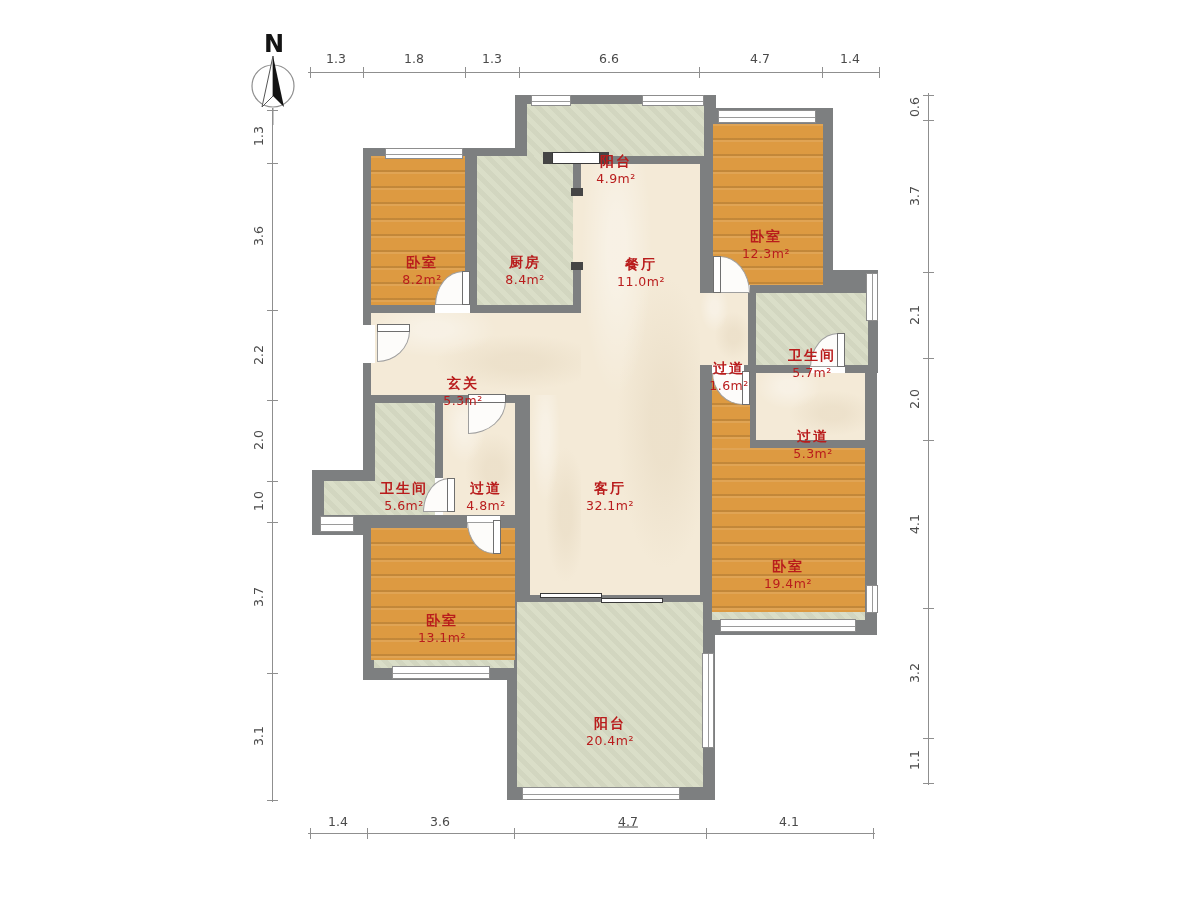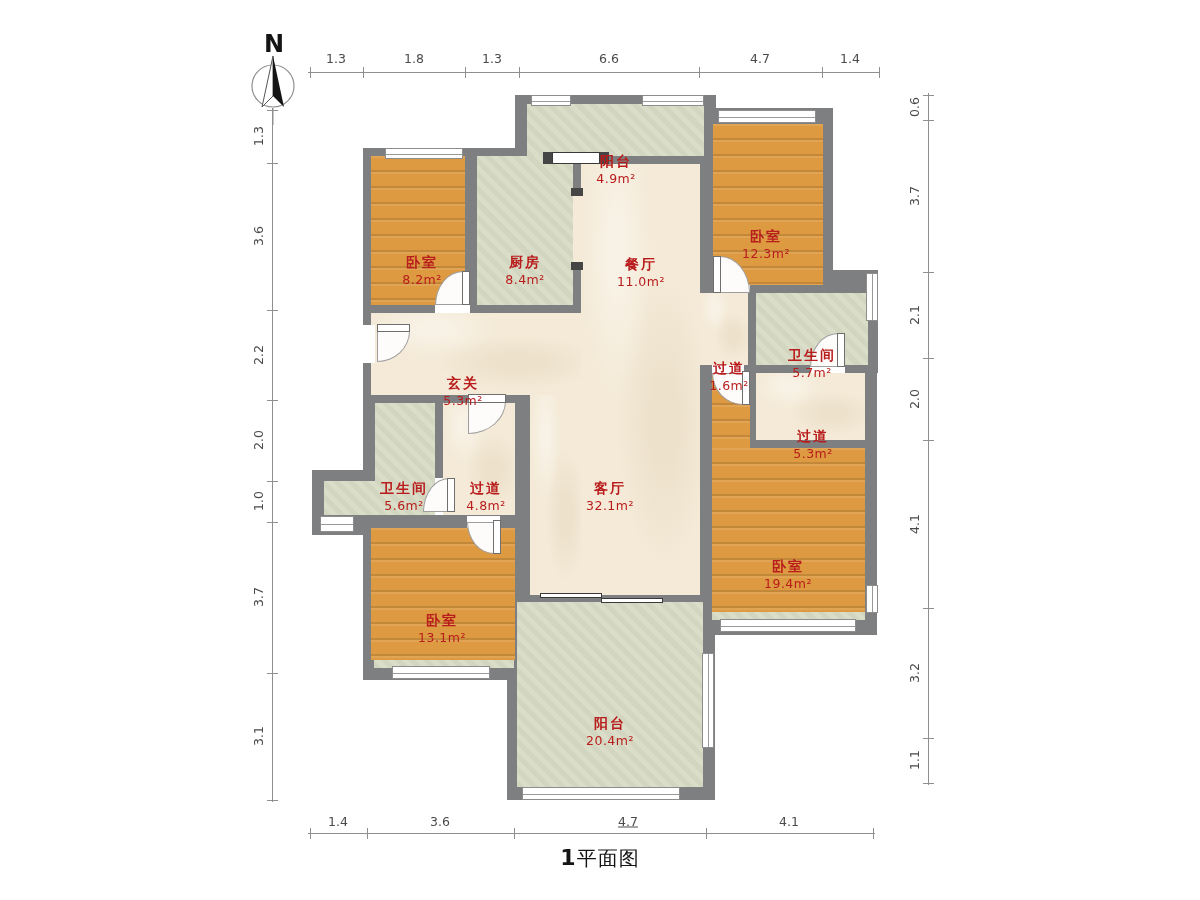--- a/index.html
+++ b/index.html
@@ -243,15 +243,14 @@
   <div class="tick" style="left:923px;top:738px;width:11px;height:1px;"></div>
   <div class="tick" style="left:923px;top:783px;width:11px;height:1px;"></div>
   <div class="dim v" style="left:914px;top:107px;">0.6</div>
   <div class="dim v" style="left:914px;top:196px;">3.7</div>
   <div class="dim v" style="left:914px;top:315px;">2.1</div>
   <div class="dim v" style="left:914px;top:399px;">2.0</div>
   <div class="dim v" style="left:914px;top:524px;">4.1</div>
   <div class="dim v" style="left:914px;top:673px;">3.2</div>
   <div class="dim v" style="left:914px;top:760px;">1.1</div>
 
-  <div class="title"><span class="num">1</span><span>平面图</span></div>
 
 </div>
 
 </body></html>

